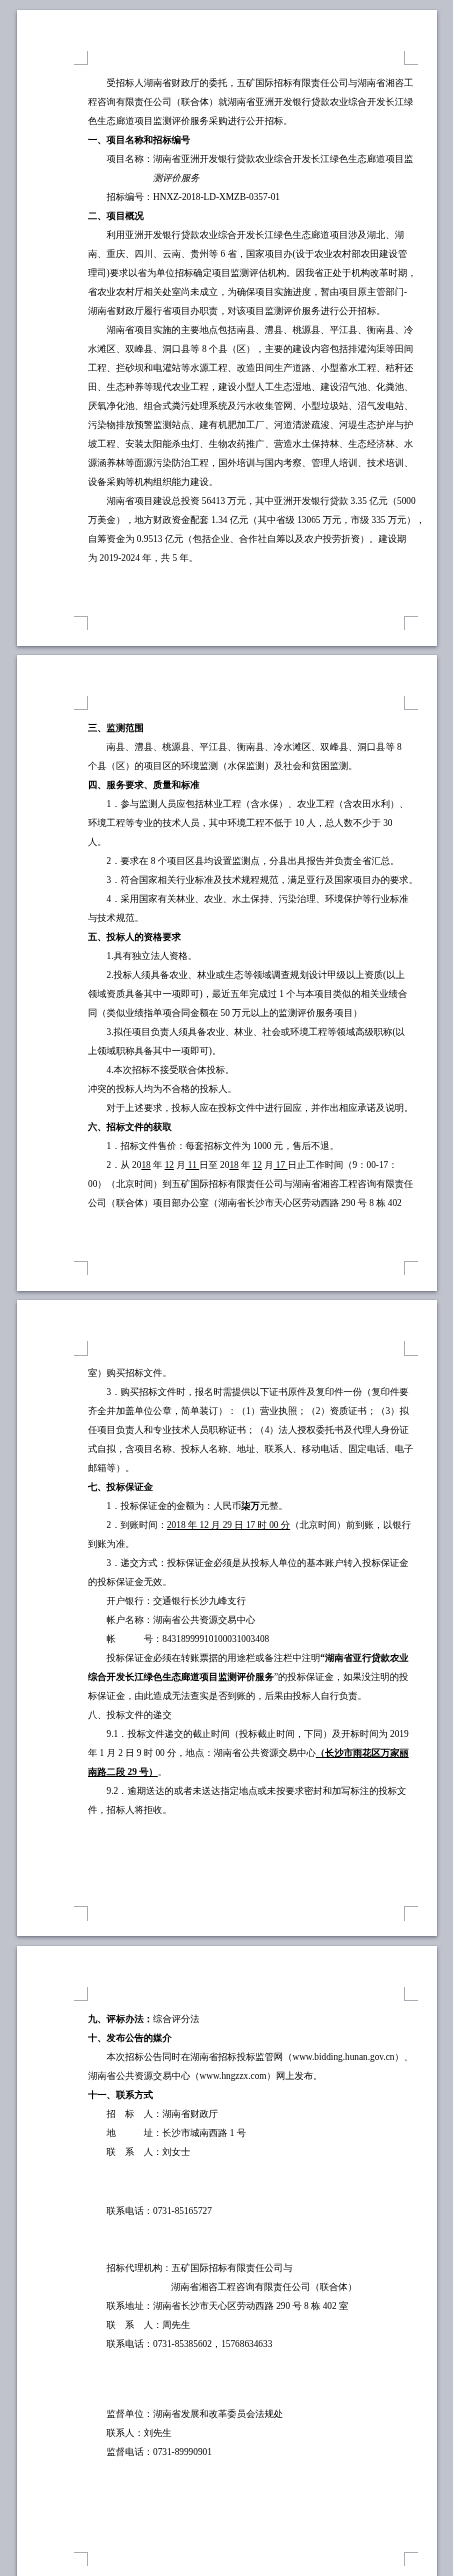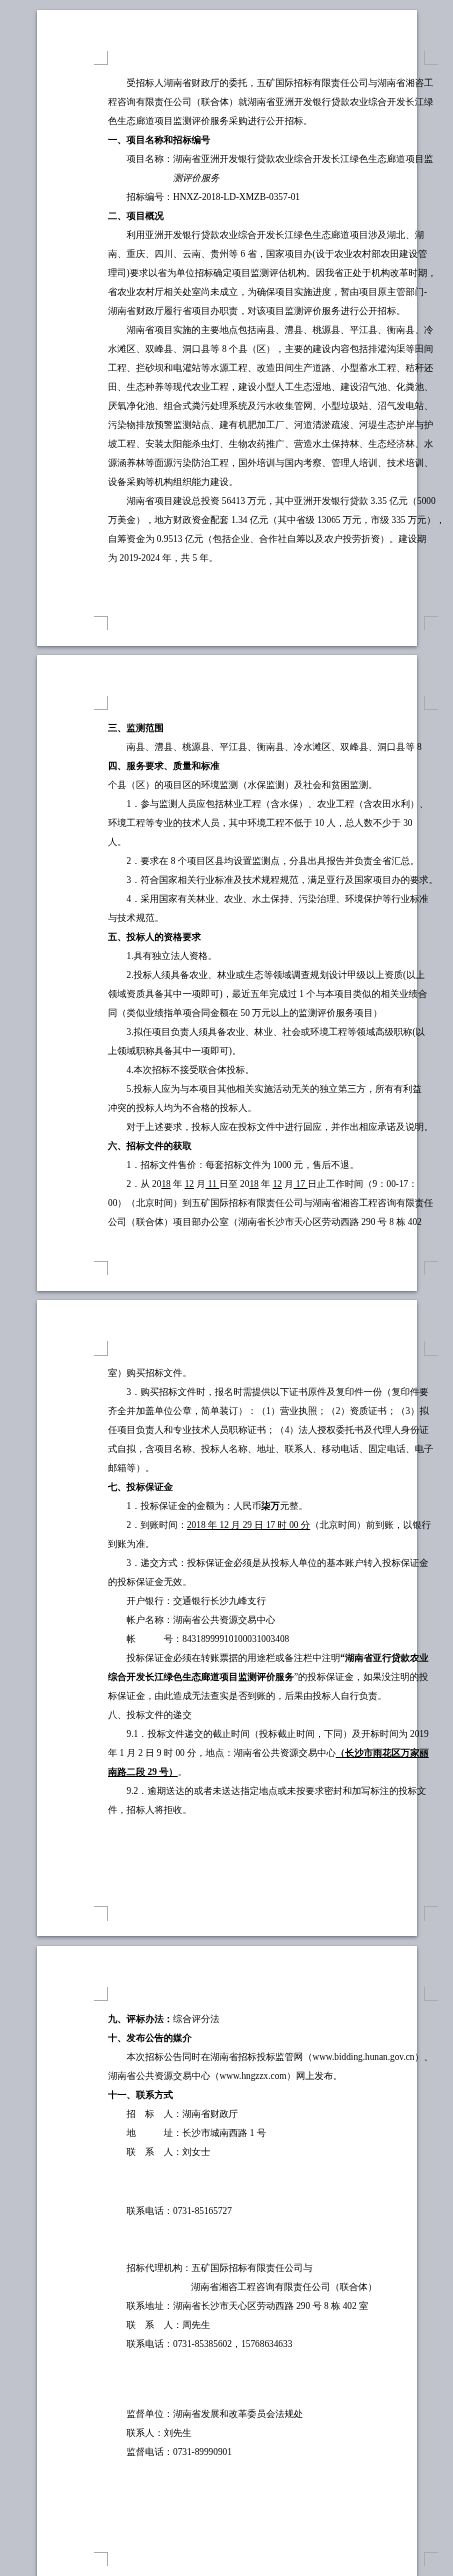--- a/index.html
+++ b/index.html
@@ -10,21 +10,21 @@
     color: #000;
   }
   .canvas {
     width: 454px;
     padding-top: 9.8px;
     padding-bottom: 8.8px;
     box-sizing: border-box;
   }
   .page {
     position: relative;
-    width: 380px;
+    width: 420px;
     height: 636px;
     margin: 0 auto 9.3px auto;
     background: #ffffff;
     box-shadow: 0 1.5px 3.6px rgba(45, 50, 65, 0.55), 0 0 1px rgba(45,50,65,0.35);
   }
   .page:last-child { margin-bottom: 0; }
   .content {
     position: absolute;
     left: 71px;
     top: 64px;
@@ -89,38 +89,37 @@
   </section>
 
   <section class="page">
     <div class="mark m-tl"></div>
     <div class="mark m-tr"></div>
     <div class="mark m-bl"></div>
     <div class="mark m-br"></div>
     <div class="content">
         <div class="line"><span class="b">三、监测范围</span></div>
         <div class="line" style="padding-left: 18.5px;"><span>南县、澧县、桃源县、平江县、衡南县、冷水滩区、双峰县、洞口县等 8</span></div>
+        <div class="line"><span>个县（区）的项目区的环境监测（水保监测）及社会和贫困监测。</span></div>
         <div class="line"><span class="b">四、服务要求、质量和标准</span></div>
-        <div class="line"><span>个县（区）的项目区的环境监测（水保监测）及社会和贫困监测。</span></div>
         <div class="line" style="padding-left: 18.5px;"><span>1．参与监测人员应包括林业工程（含水保）、农业工程（含农田水利）、</span></div>
         <div class="line"><span>环境工程等专业的技术人员，其中环境工程不低于 10 人，总人数不少于 30</span></div>
         <div class="line"><span>人。</span></div>
         <div class="line" style="padding-left: 18.5px;"><span>2．要求在 8 个项目区县均设置监测点，分县出具报告并负责全省汇总。</span></div>
         <div class="line" style="padding-left: 18.5px;"><span>3．符合国家相关行业标准及技术规程规范，满足亚行及国家项目办的要求。</span></div>
         <div class="line" style="padding-left: 18.5px;"><span>4．采用国家有关林业、农业、水土保持、污染治理、环境保护等行业标准</span></div>
         <div class="line"><span>与技术规范。</span></div>
         <div class="line"><span class="b">五、投标人的资格要求</span></div>
         <div class="line" style="padding-left: 18.5px;"><span>1.具有独立法人资格。</span></div>
         <div class="line" style="padding-left: 18.5px;"><span>2.投标人须具备农业、林业或生态等领域调查规划设计甲级以上资质(以上</span></div>
         <div class="line"><span>领域资质具备其中一项即可)，最近五年完成过 1 个与本项目类似的相关业绩合</span></div>
         <div class="line"><span>同（类似业绩指单项合同金额在 50 万元以上的监测评价服务项目）</span></div>
         <div class="line" style="padding-left: 18.5px;"><span>3.拟任项目负责人须具备农业、林业、社会或环境工程等领域高级职称(以</span></div>
         <div class="line"><span>上领域职称具备其中一项即可)。</span></div>
         <div class="line" style="padding-left: 18.5px;"><span>4.本次招标不接受联合体投标。</span></div>
-        <div class="line" style="padding-left: 18.5px;"><span>5.投标人应为与本项目其他相关实施活动无关的独立第三方，所有有利益</span></div>
         <div class="line"><span>冲突的投标人均为不合格的投标人。</span></div>
         <div class="line" style="padding-left: 18.5px;"><span>对于上述要求，投标人应在投标文件中进行回应，并作出相应承诺及说明。</span></div>
         <div class="line"><span class="b">六、招标文件的获取</span></div>
         <div class="line" style="padding-left: 18.5px;"><span>1．招标文件售价：每套招标文件为 1000 元，售后不退。</span></div>
         <div class="line" style="padding-left: 18.5px;"><span>2．从 20</span><span class="u">18</span><span> 年 </span><span class="u">12</span><span> 月</span><span class="u"> 11 </span><span>日至 20</span><span class="u">18</span><span> 年 </span><span class="u">12</span><span> 月</span><span class="u"> 17 </span><span>日止工作时间（9：00-17：</span></div>
         <div class="line"><span>00）（北京时间）到五矿国际招标有限责任公司与湖南省湘咨工程咨询有限责任</span></div>
         <div class="line"><span>公司（联合体）项目部办公室（湖南省长沙市天心区劳动西路 290 号 8 栋 402</span></div>
       </div>
   </section>
 

